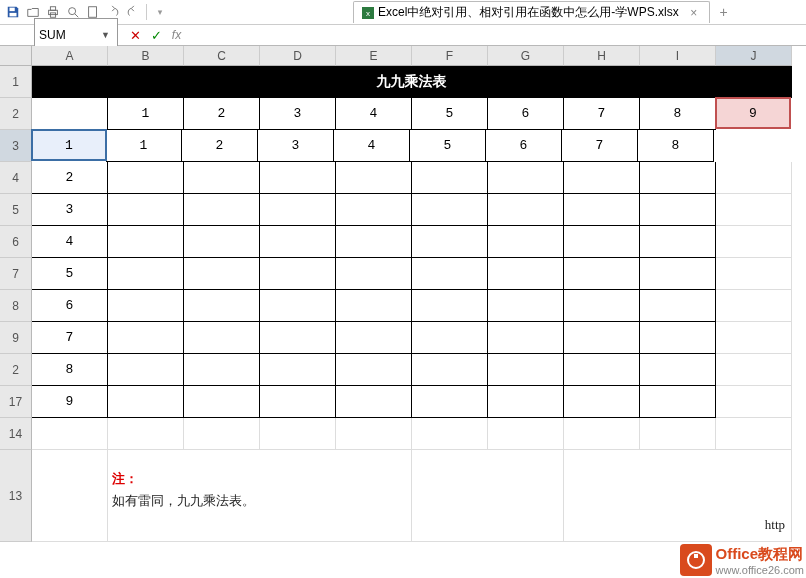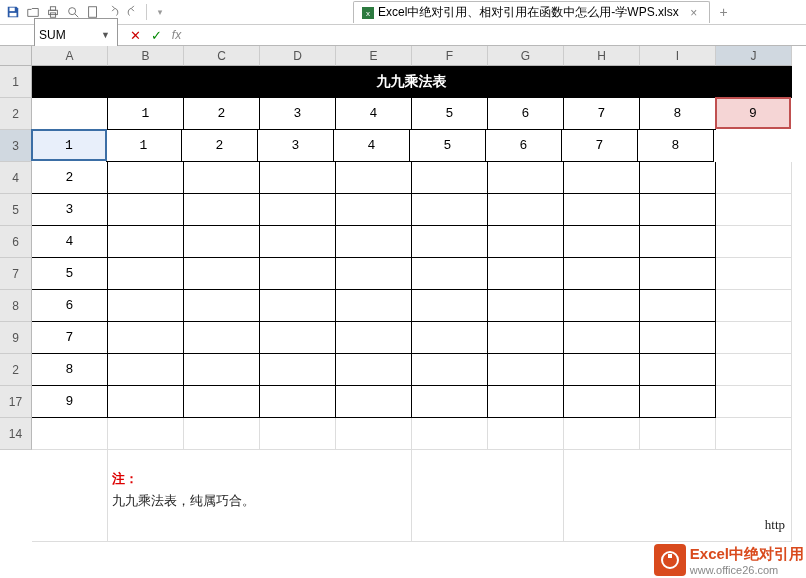--- a/index.html
+++ b/index.html
@@ -158,20 +158,21 @@
       <div class="row-h active" style="height: 32px;">3</div>
       <div class="row-h" style="height: 32px;">4</div>
       <div class="row-h" style="height: 32px;">5</div>
       <div class="row-h" style="height: 32px;">6</div>
       <div class="row-h" style="height: 32px;">7</div>
       <div class="row-h" style="height: 32px;">8</div>
       <div class="row-h" style="height: 32px;">9</div>
       <div class="row-h" style="height: 32px;">2</div>
       <div class="row-h" style="height: 32px;">17</div>
       <div class="row-h" style="height: 32px;">14</div>
+      <div class="row-h" style="height: 92px;">13</div>
     </div>
   <div class="grid-body" id="grid">
       <div class="grid-row" style="height: 32px;">
         <div class="cell title" style="width: 760px; height: 32px;">九九乘法表</div>
       </div>
       <div class="grid-row" style="height: 32px;">
         <div class="cell" style="width: 76px; height: 32px;"></div>
         <div class="cell" style="width: 76px; height: 32px;">1</div>
         <div class="cell" style="width: 76px; height: 32px;">2</div>
         <div class="cell" style="width: 76px; height: 32px;">3</div>
@@ -298,35 +299,35 @@
         <div class="cell noborder" style="width: 76px; height: 32px;"></div>
         <div class="cell noborder" style="width: 76px; height: 32px;"></div>
         <div class="cell noborder" style="width: 76px; height: 32px;"></div>
         <div class="cell noborder" style="width: 76px; height: 32px;"></div>
         <div class="cell noborder" style="width: 76px; height: 32px;"></div>
       </div>
       <div class="grid-row" style="height: 92px;">
         <div class="cell noborder" style="width: 76px; height: 92px;"></div>
         <div class="cell noborder note-cell" style="width: 304px; height: 92px; flex-direction: column; align-items: flex-start;">
           <div class="note-red">注：</div>
-          <div class="note-line">九九乘法表，纯属巧合。</div>
+          <div class="note-line">如有雷同，九九乘法表。</div>
         </div>
         <div class="cell noborder" style="width: 152px; height: 92px;"></div>
         <div class="cell noborder note-cell note-right" style="width: 228px; height: 92px;">
           <div class="note-line" style="text-align:right;width:100%">http</div>
         </div>
       </div>
     </div>
 </div>
 
 <div class="watermark">
   <div class="wm-logo">
       <svg width="24" height="24" viewBox="0 0 24 24">
         <rect width="24" height="24" rx="3" fill="#d94a1d"></rect>
         <circle cx="12" cy="12" r="8" fill="none" stroke="#fff" stroke-width="2"></circle>
         <rect x="10" y="6" width="4" height="4" fill="#fff"></rect>
       </svg>
     </div>
   <div>
-    <div class="wm-text"><span class="wm-cn">Excel中绝对引用</span></div>
+    <div class="wm-text"><span class="wm-cn">Office教程网</span></div>
     <div class="wm-url">www.office26.com</div>
   </div>
 </div>
 
 </body></html>

